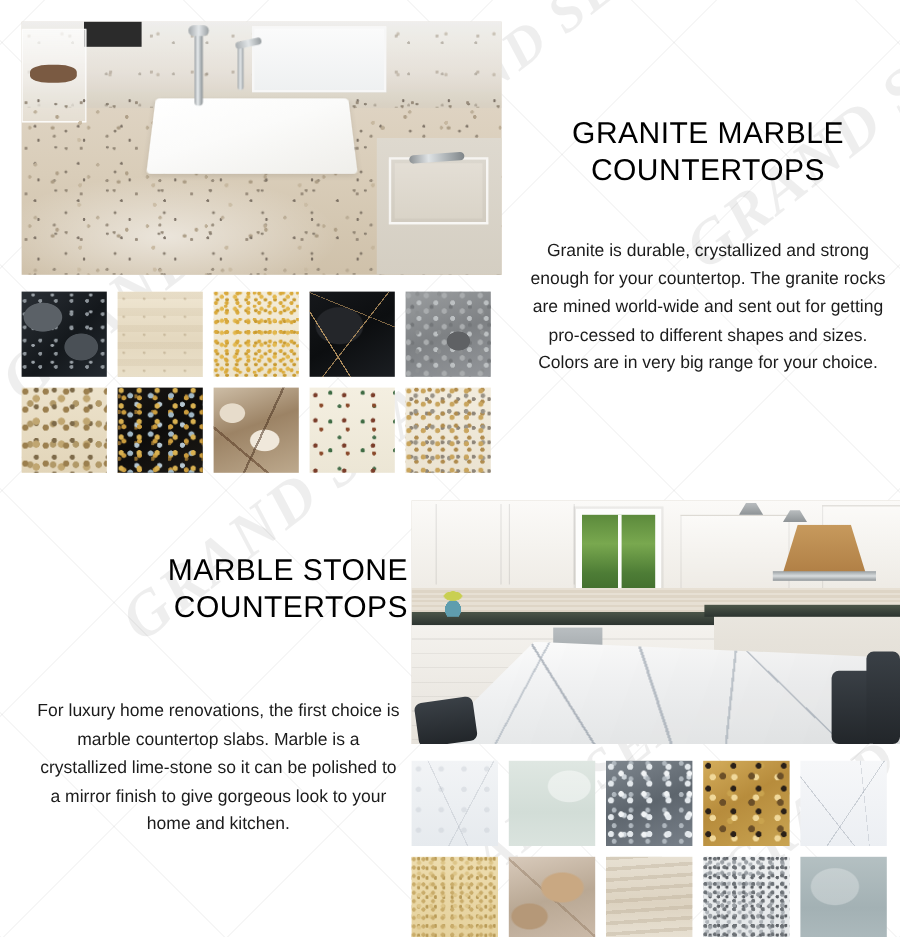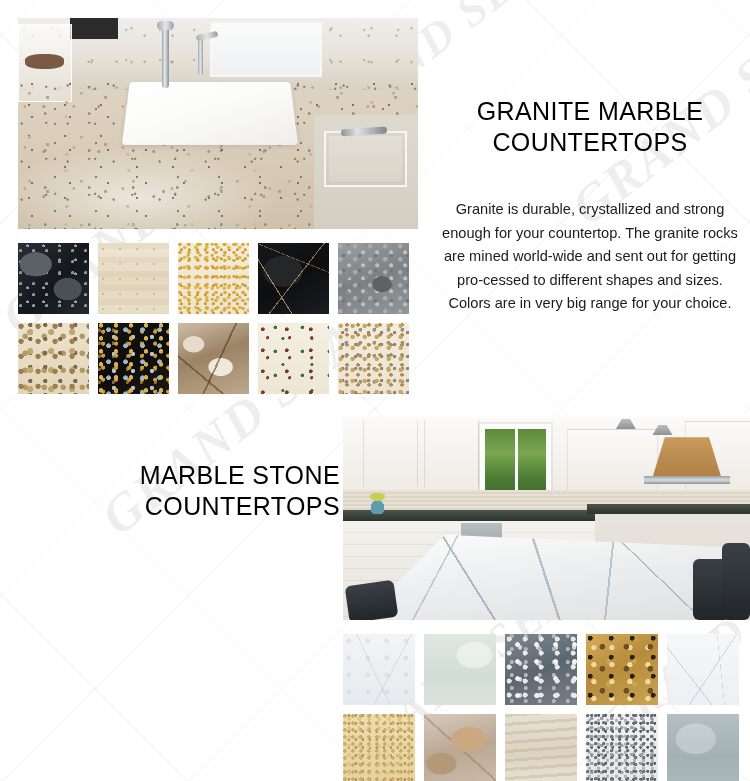--- a/index.html
+++ b/index.html
@@ -469,20 +469,21 @@
     <div class="sw t-brown-marble"></div>
     <div class="sw t-cream-confetti"></div>
     <div class="sw t-cream-granite"></div>
   </div>
 
   <div class="title marble-title">
     <div>MARBLE STONE</div>
     <div>COUNTERTOPS</div>
   </div>
 
+  <div class="body marble-body">For luxury home renovations, the first choice is marble countertop slabs. Marble is a crystallized lime-stone so it can be polished to a mirror finish to give gorgeous look to your home and kitchen.</div>
 
   <div class="photo marble-photo">
     <div class="mp-wall"></div>
     <div class="mp-uppers"></div>
     <div class="mp-upper3"></div>
     <div class="mp-upper4"></div>
     <div class="mp-window"></div>
     <div class="mp-hood"></div>
     <div class="mp-hood-lip"></div>
     <div class="mp-pendant1"></div>

